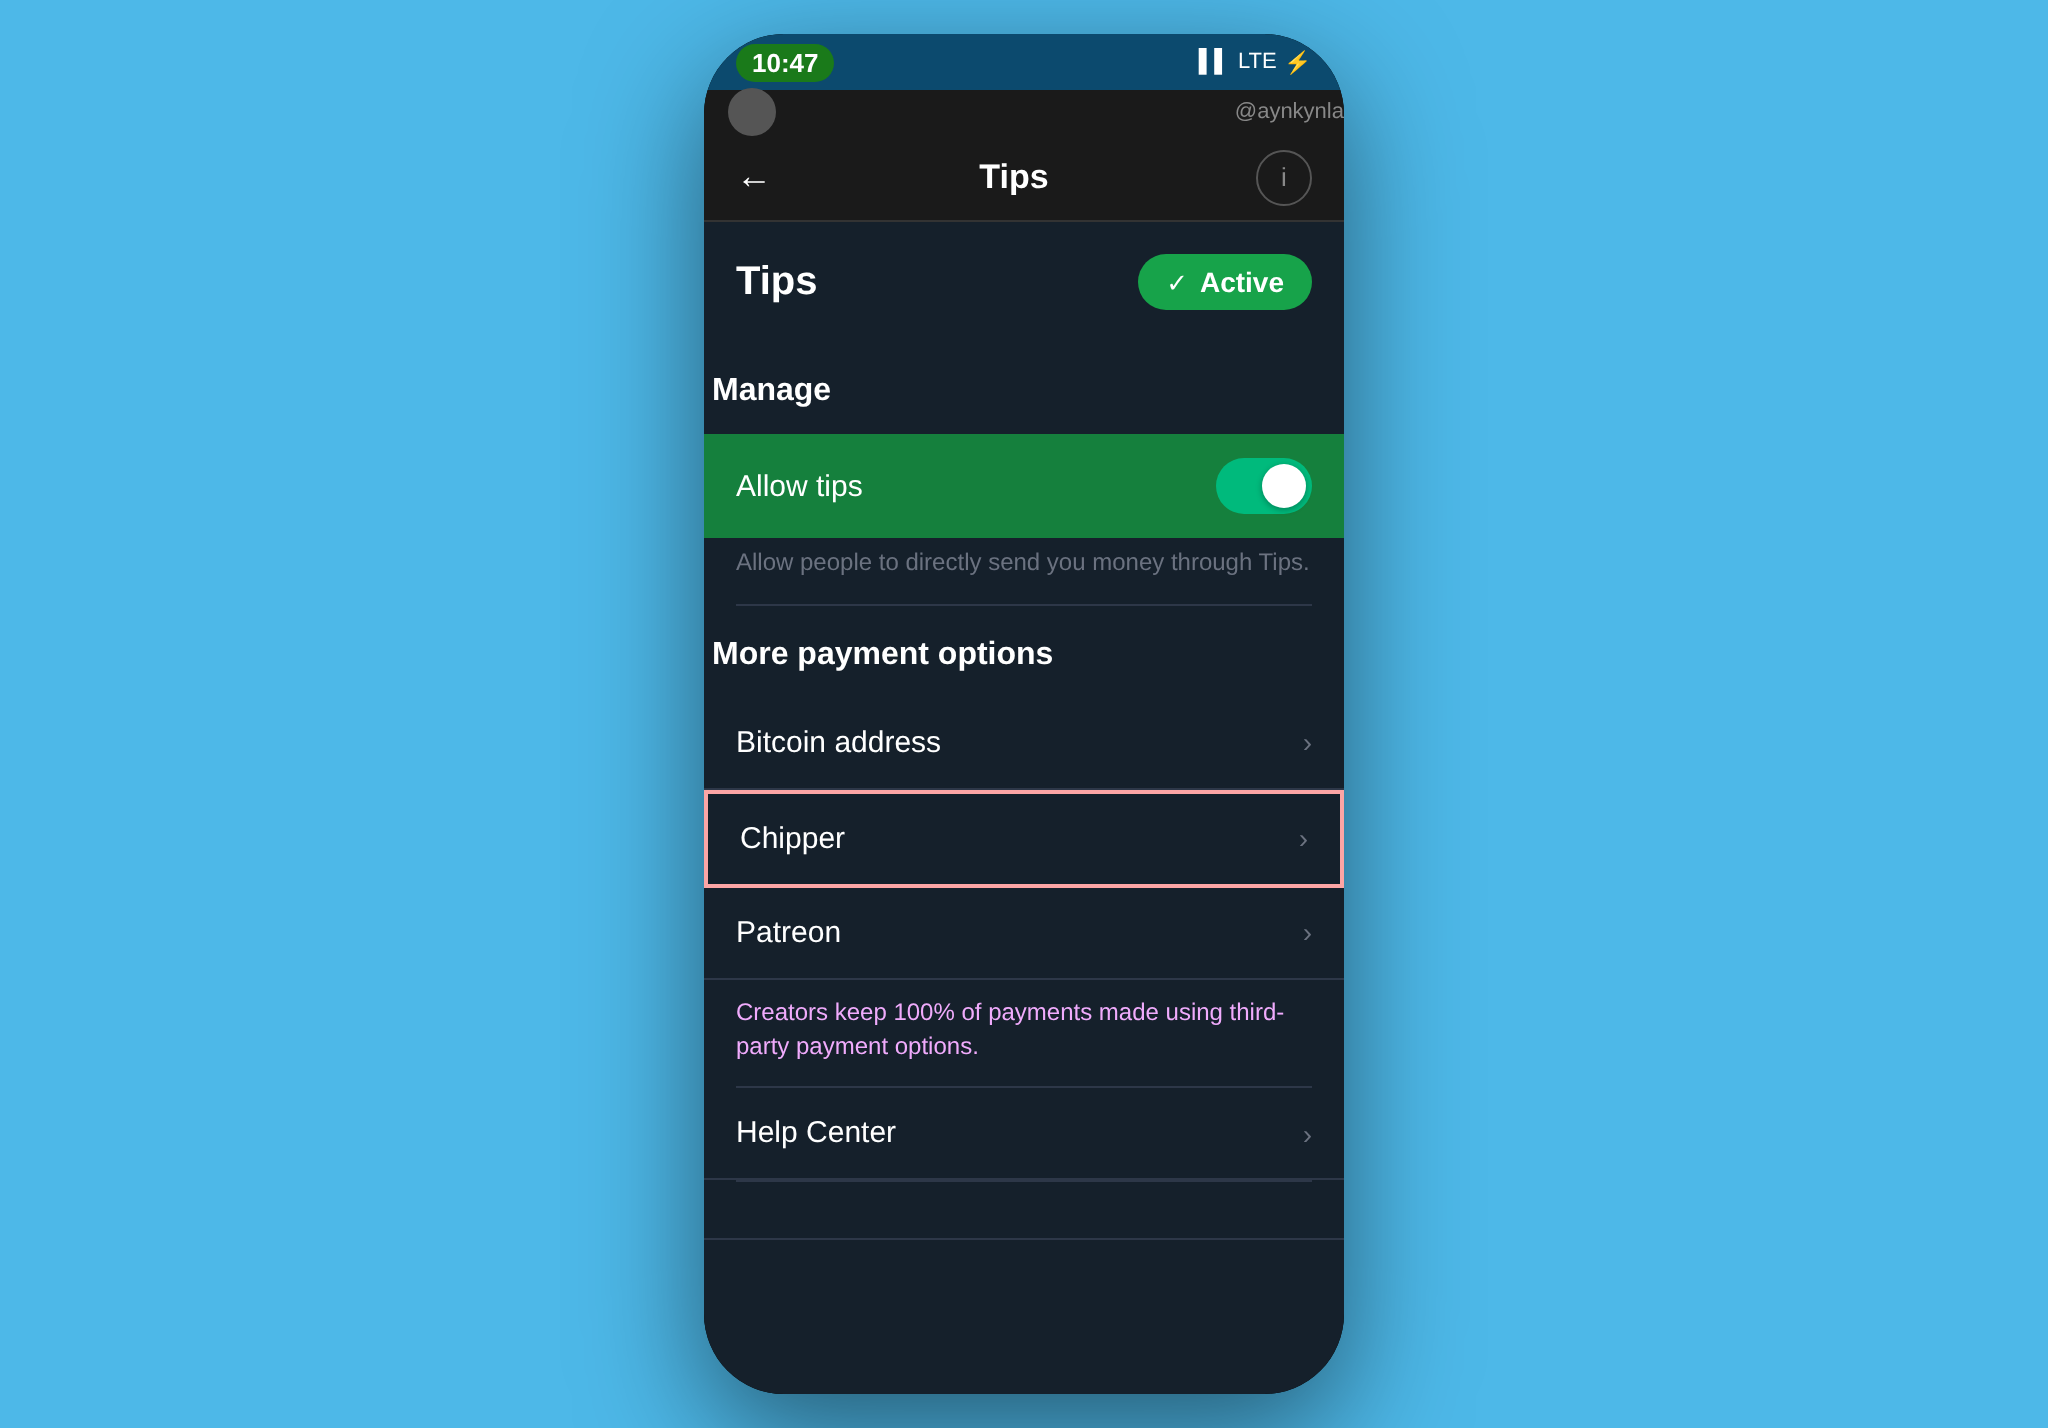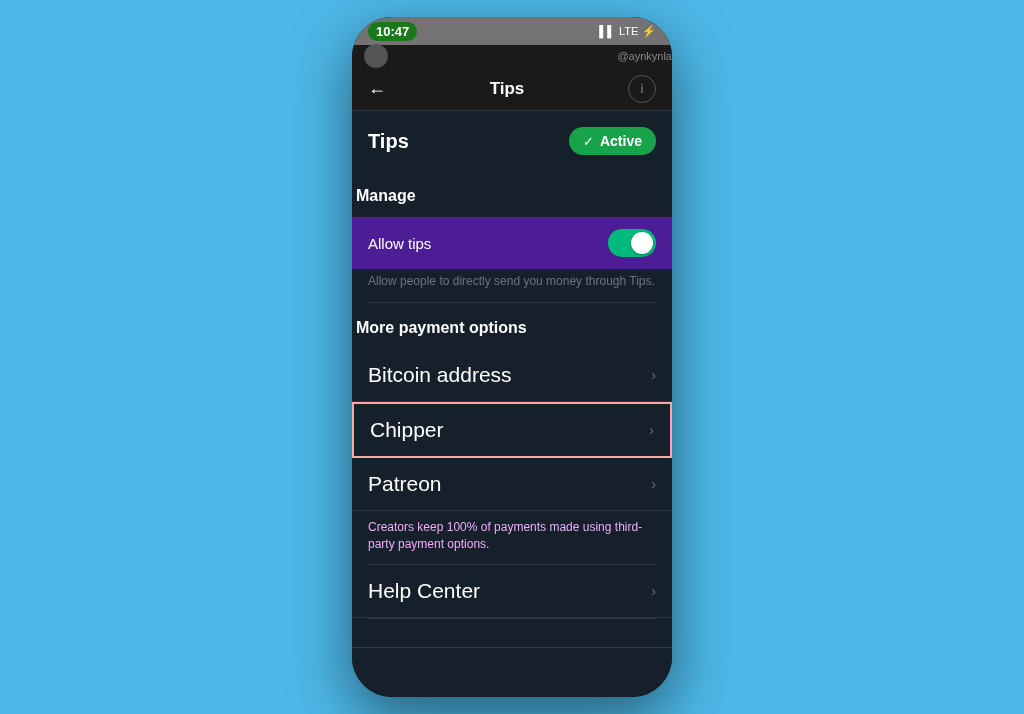--- a/index.html
+++ b/index.html
@@ -16,21 +16,21 @@
     .phone-container {
       width: 320px;
       height: 680px;
       background: #000;
       border-radius: 40px;
       overflow: hidden;
       position: relative;
       box-shadow: 0 20px 60px rgba(0,0,0,0.5);
     }
     .status-bar {
-      background: #737373;
+      background: #0c4a6e;
       height: 28px;
       display: flex;
       align-items: center;
       justify-content: space-between;
       padding: 0 16px;
     }
     .status-time {
       color: #fff;
       font-size: 13px;
       font-weight: 600;
@@ -139,21 +139,21 @@
       color: #fff;
       font-size: 16px;
       font-weight: 700;
       margin-bottom: 12px;
     }
     .manage-row {
       display: flex;
       align-items: center;
       justify-content: space-between;
       padding: 12px 16px;
-      background: #4c1d95;
+      background: #15803d;
     }
     .manage-label {
       color: #fff;
       font-size: 15px;
       font-weight: 500;
     }
     .toggle {
       width: 48px;
       height: 28px;
       background: #00ba7c;
@@ -191,21 +191,21 @@
       cursor: pointer;
       border-bottom: 1px solid #2d3748;
     }
     .menu-item.highlighted {
       border: 2px solid #fca5a5;
       background: #15202b;
       justify-content: space-between;
     }
     .menu-item-label {
       color: #fff;
-      font-size: 21px;
+      font-size: 15px;
       font-weight: 500;
     }
     .chevron {
       color: #6b7280;
       font-size: 14px;
     }
     .payment-note {
       color: #f0abfc;
       font-size: 12px;
       padding: 8px 16px 12px;

